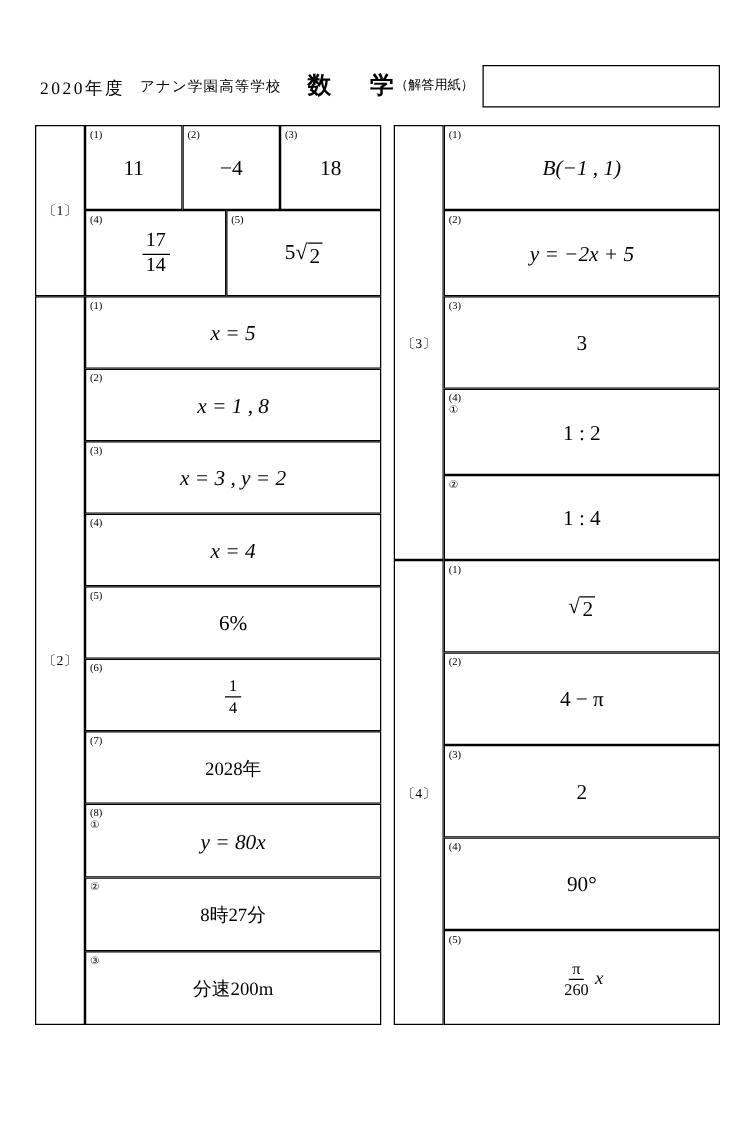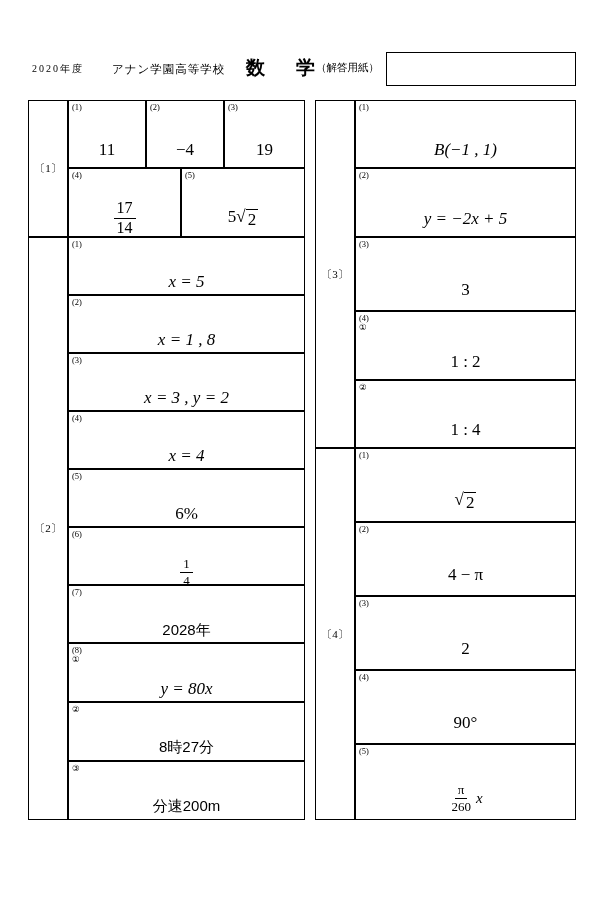--- a/index.html
+++ b/index.html
@@ -27,21 +27,21 @@
     position: absolute;
     left: 28px;
     top: 52px;
     width: 548px;
     height: 38px;
   }
   .hdr-year {
     position: absolute;
     left: 4px;
     top: 10px;
-    font-size: 10px;
+    font-size: 14px;
     letter-spacing: 2px;
     font-family: "Liberation Serif", serif;
   }
   .hdr-school {
     position: absolute;
     left: 84px;
     top: 10px;
     font-size: 11.5px;
     letter-spacing: 1px;
   }
@@ -98,30 +98,30 @@
   .num2 {
     position: absolute;
     left: 3px;
     top: 10px;
     font-size: 8.5px;
     line-height: 10px;
   }
   .ans {
     position: absolute;
     left: 0;
-    top: 16px;
+    top: 1px;
     width: 100%;
     height: 100%;
     display: flex;
     align-items: center;
     justify-content: center;
     font-size: 17px;
     font-family: "Liberation Serif", serif;
   }
-  .ans.jp { font-family: Liberation Sans, sans-serif; font-size: 15px; }
+  .ans.jp { font-family: Liberation Serif, serif; font-size: 15px; }
   .ital { font-style: italic; }
 
   
   .blabel {
     position: absolute;
     box-sizing: border-box;
     display: flex;
     align-items: center;
     justify-content: center;
     font-size: 11px;
@@ -183,21 +183,21 @@
   <div class="cell" style="left:68px; top:100px; width:78px; height:68px;">
     <div class="num">(1)</div>
     <div class="ans">11</div>
   </div>
   <div class="cell" style="left:146px; top:100px; width:78px; height:68px;">
     <div class="num">(2)</div>
     <div class="ans">−4</div>
   </div>
   <div class="cell" style="left:224px; top:100px; width:81px; height:68px;">
     <div class="num">(3)</div>
-    <div class="ans">19</div>
+    <div class="ans">18</div>
   </div>
 
   <div class="cell" style="left:68px; top:168px; width:113px; height:69px;">
     <div class="num">(4)</div>
     <div class="ans">
       <span class="frac">
         <span class="top">17</span>
         <span class="bot">14</span>
       </span>
     </div>

